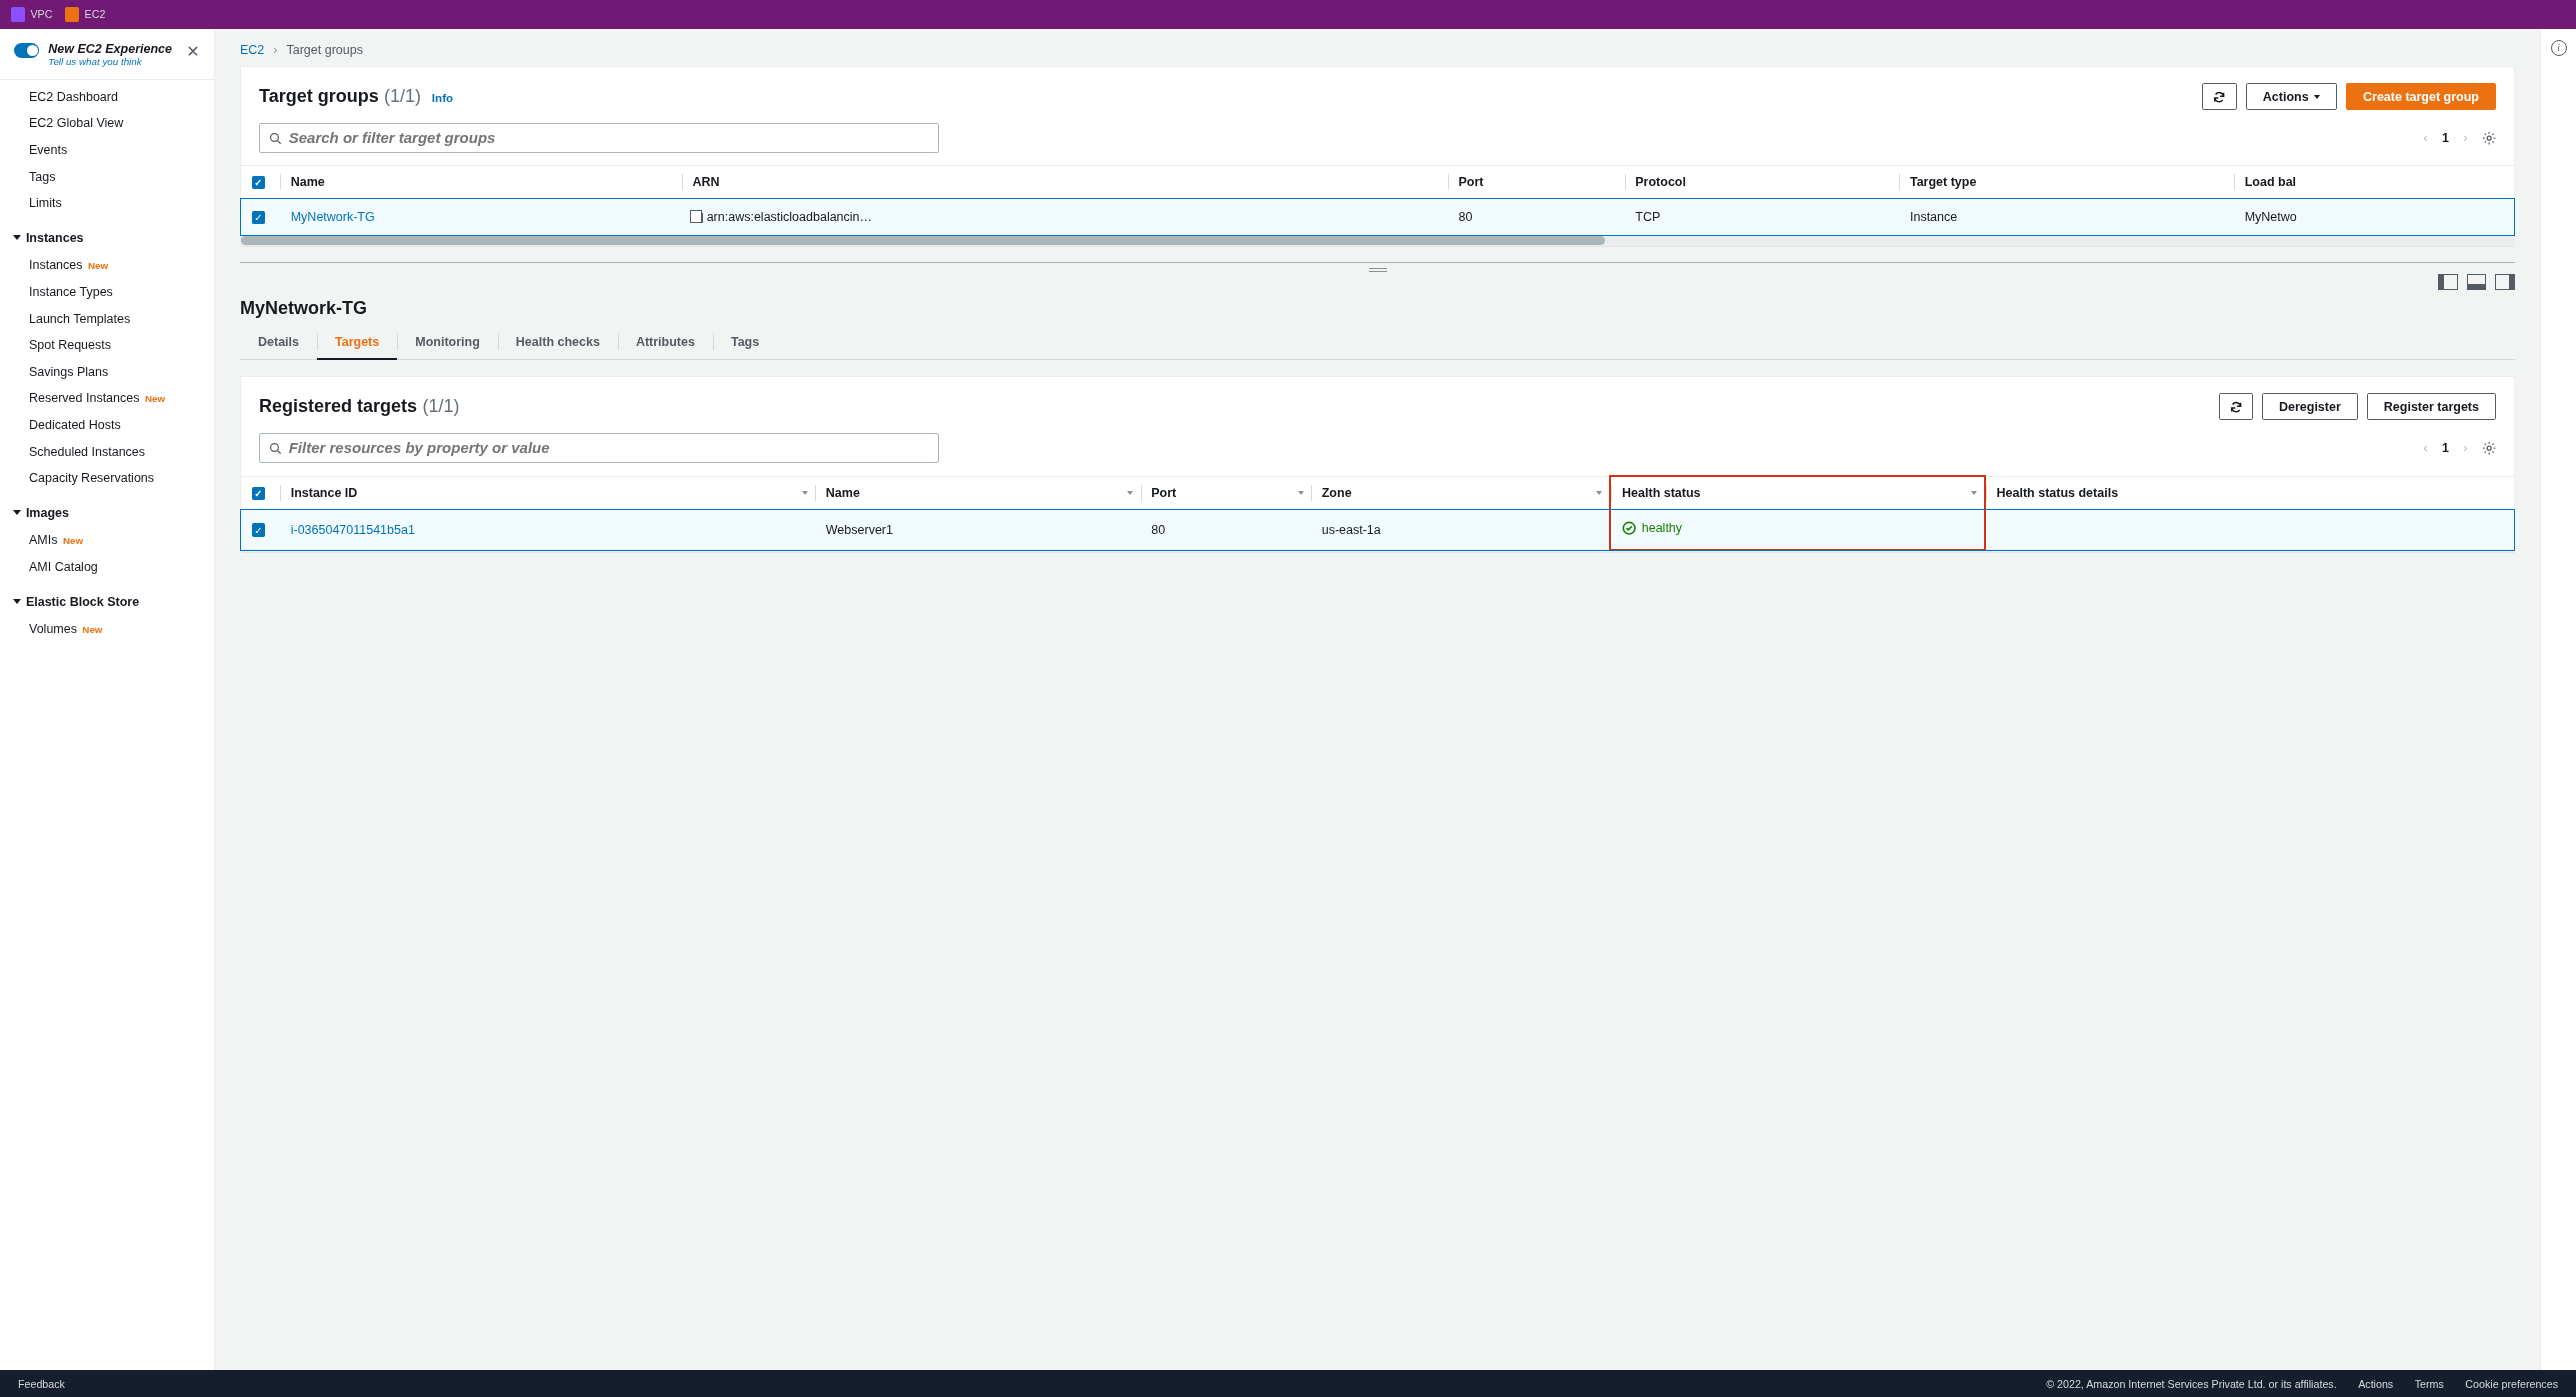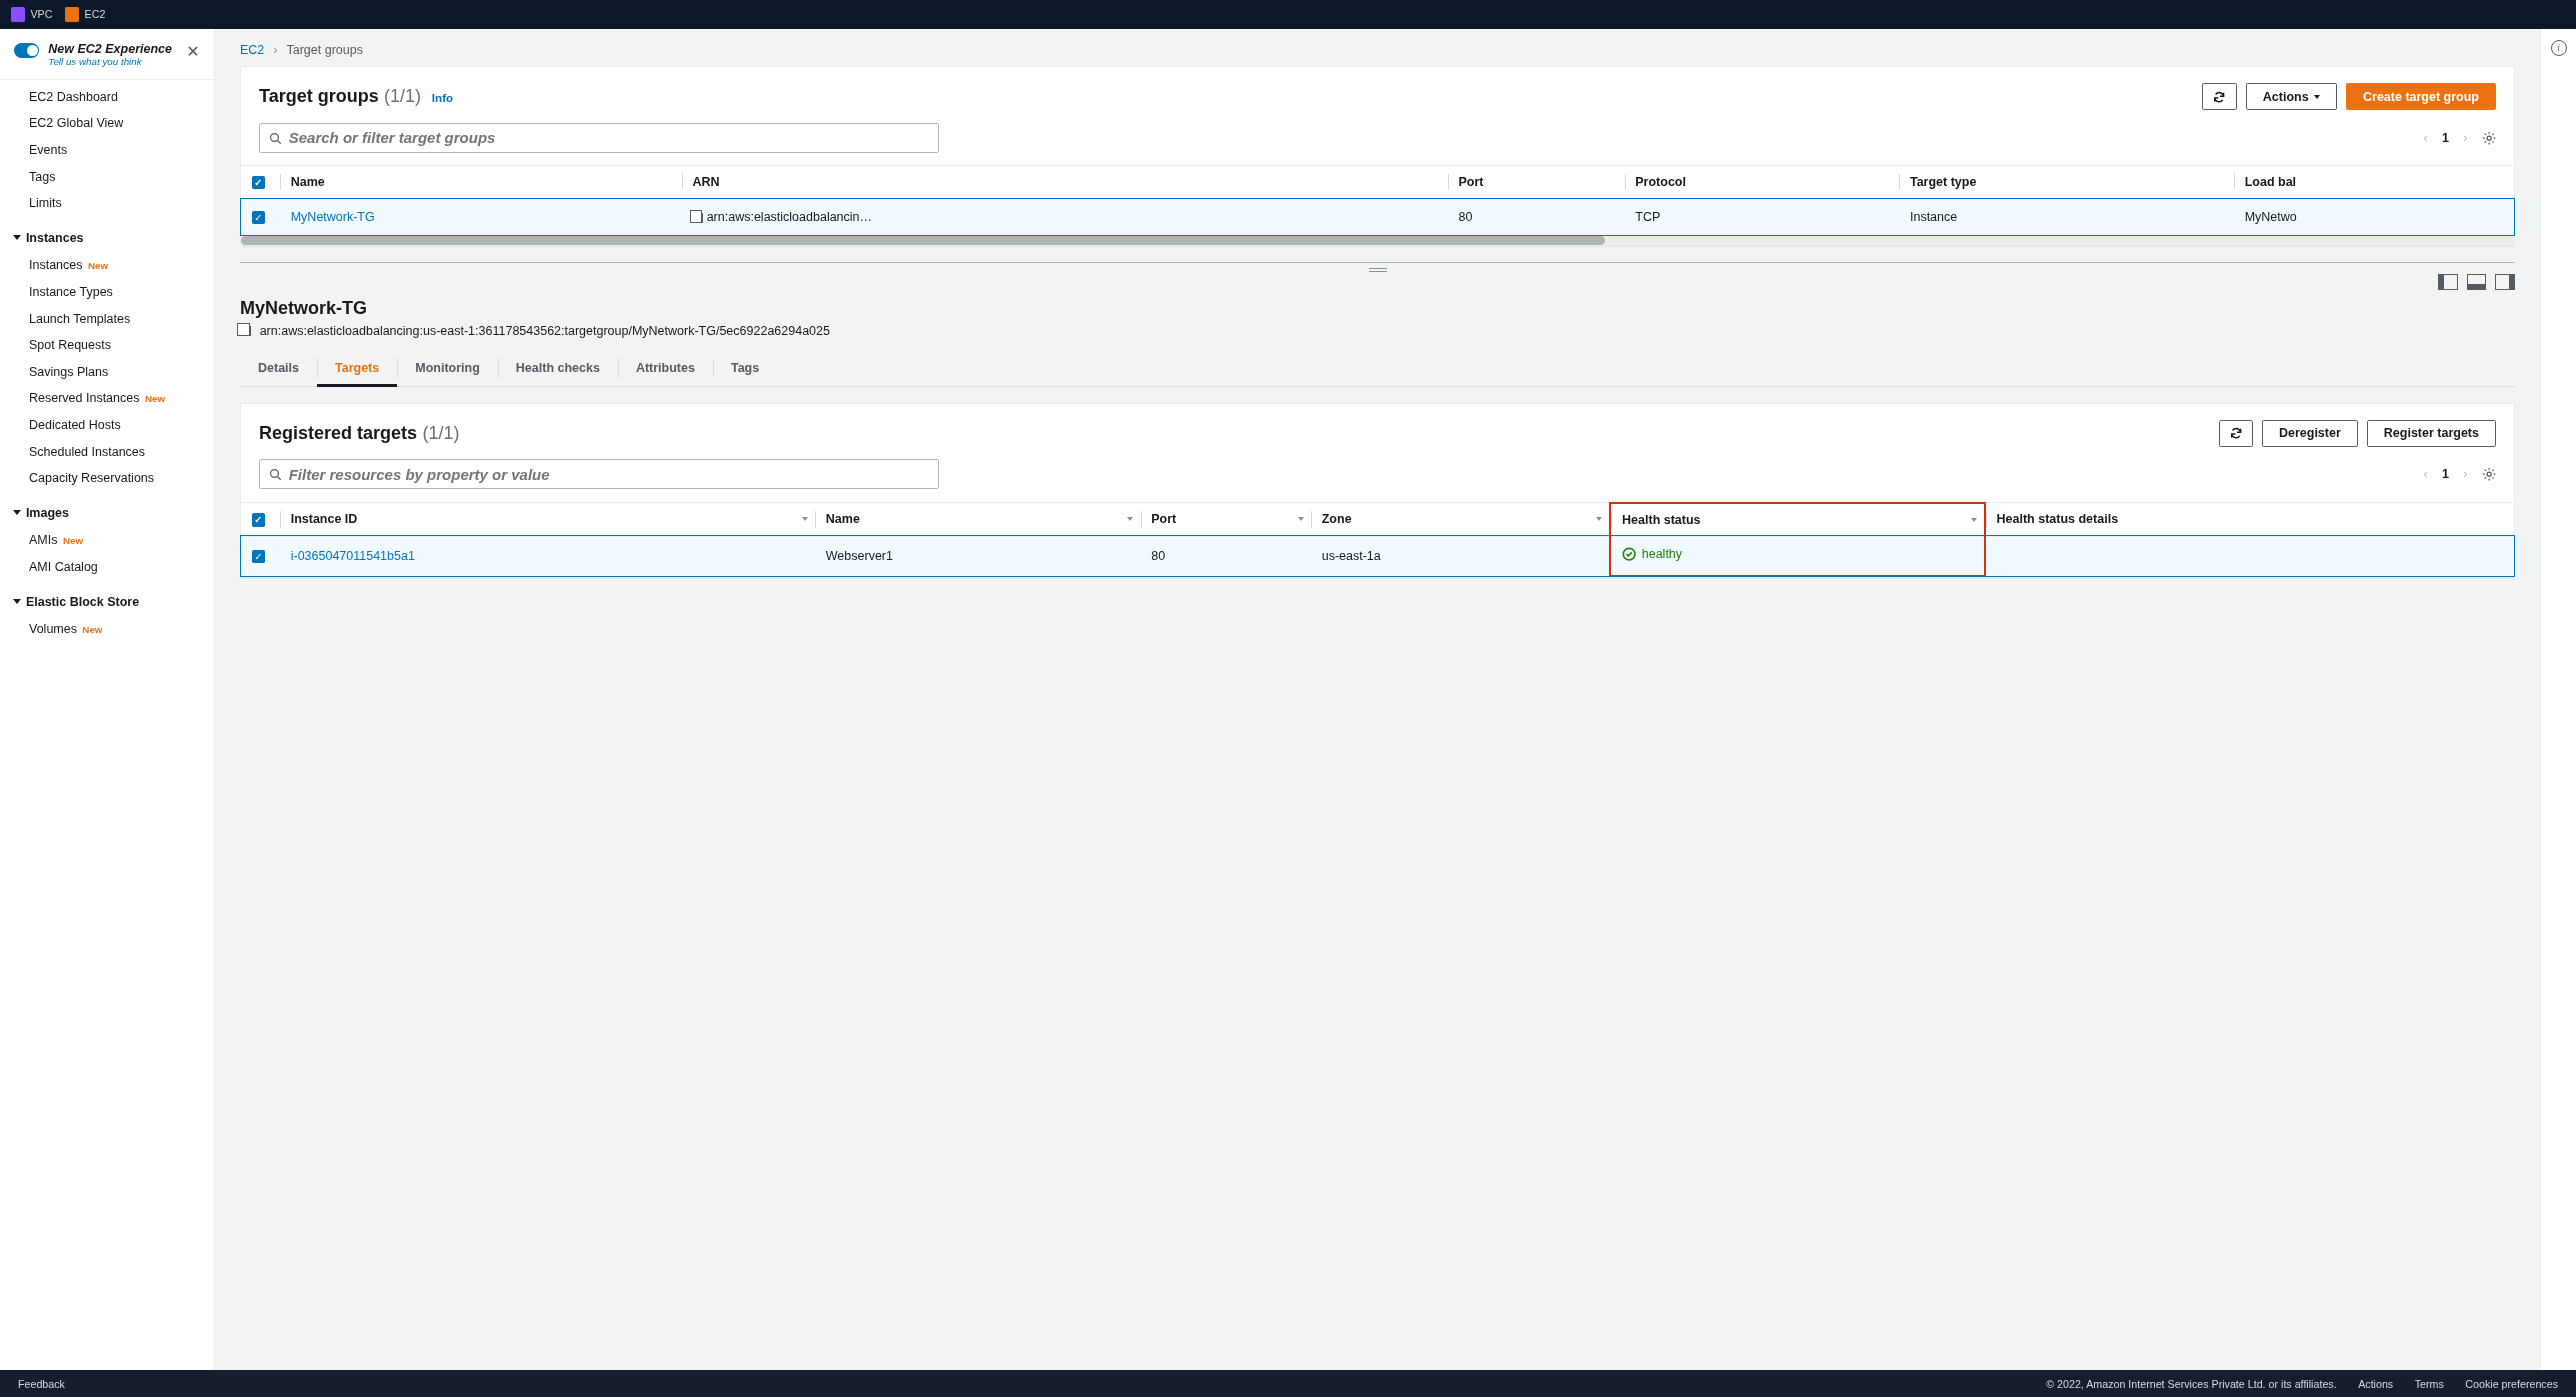--- a/index.html
+++ b/index.html
@@ -1,20 +1,20 @@
 <!DOCTYPE html>
 <html style="font-size:14.3px"><head>
 <meta charset="utf-8">
 <style>
 * { box-sizing: border-box; margin: 0; padding: 0; font-family: "Amazon Ember", "Helvetica Neue", Arial, sans-serif; }
 body { background: #f2f3f3; color: #16191f; font-size: 12.5px; overflow: hidden; }
 .root { display: flex; flex-direction: column; height: 100vh; }
 
 
-.topnav { background: #0f172a; height: 29px; display: flex; align-items: center; padding: 0 10.7px; gap: 12.5px; }
+.topnav { background: #701a75; height: 29px; display: flex; align-items: center; padding: 0 10.7px; gap: 12.5px; }
 .topnav-item { display: flex; align-items: center; gap: 5.4px; color: #d5dbdb; font-size: 10.7px; cursor: pointer; }
 .svc-icon { width: 14.3px; height: 14.3px; border-radius: 1.8px; display: flex; align-items: center; justify-content: center; font-size: 8px; font-weight: bold; color: #fff; }
 .svc-vpc { background: #8c4fff; }
 .svc-ec2 { background: #ec7211; }
 
 
 .main-row { flex: 1; display: flex; overflow: hidden; }
 
 
 .sidebar { width: 215px; background: #fff; border-right: 0.9px solid #eaeded; overflow-y: auto; position: relative; }
@@ -278,24 +278,20 @@
               <span></span>
             </div>
         </div>
 
         <div class="detail-head">
           <div class="layout-btn l1"></div>
           <div class="layout-btn l2"></div>
           <div class="layout-btn l3"></div>
         </div>
         <div class="detail-title">MyNetwork-TG</div>
-        <div class="detail-arn">
-          <span class="copy-icn"></span>
-          <span>arn:aws:elasticloadbalancing:us-east-1:361178543562:targetgroup/MyNetwork-TG/5ec6922a6294a025</span>
-        </div>
 
         <div class="tabs">
           <div class="tab">Details</div>
           <div class="tab active">Targets</div>
           <div class="tab">Monitoring</div>
           <div class="tab">Health checks</div>
           <div class="tab">Attributes</div>
           <div class="tab">Tags</div>
         </div>
 

